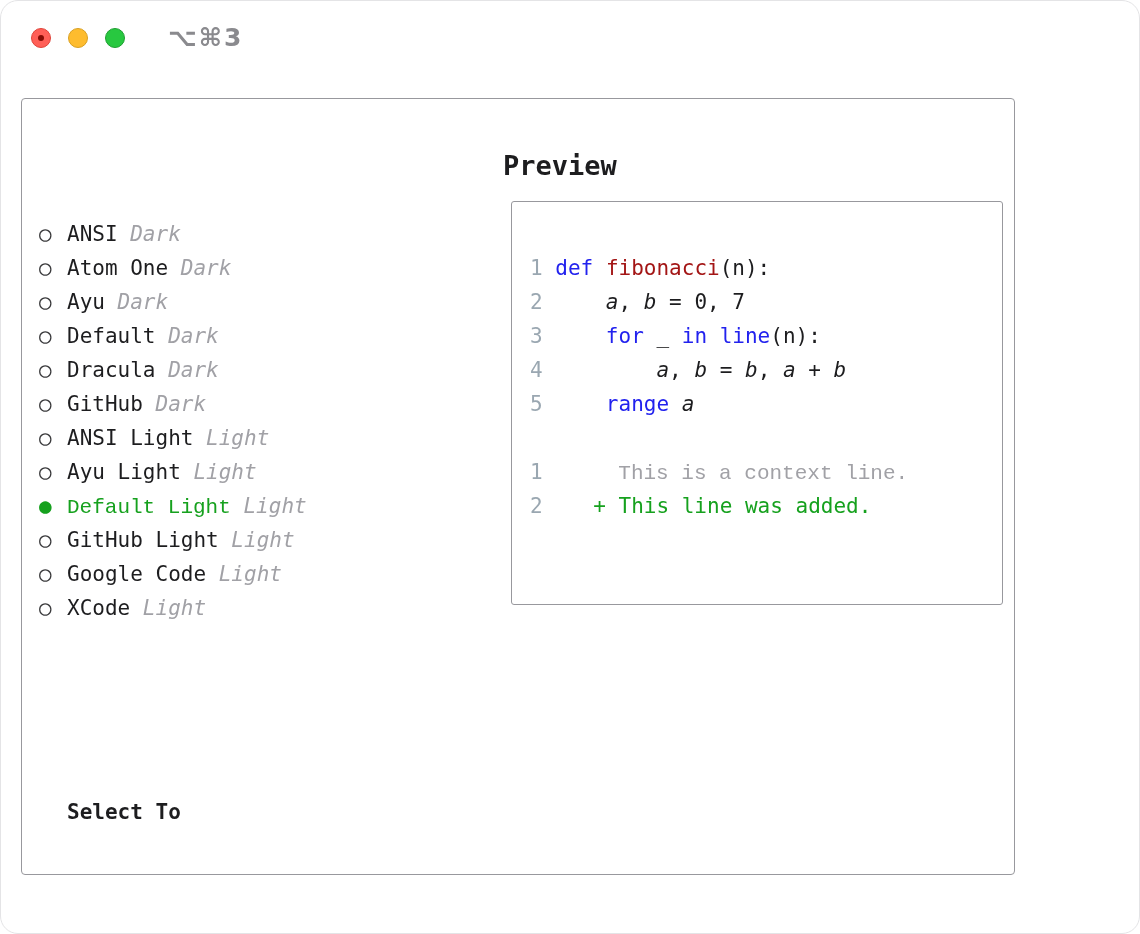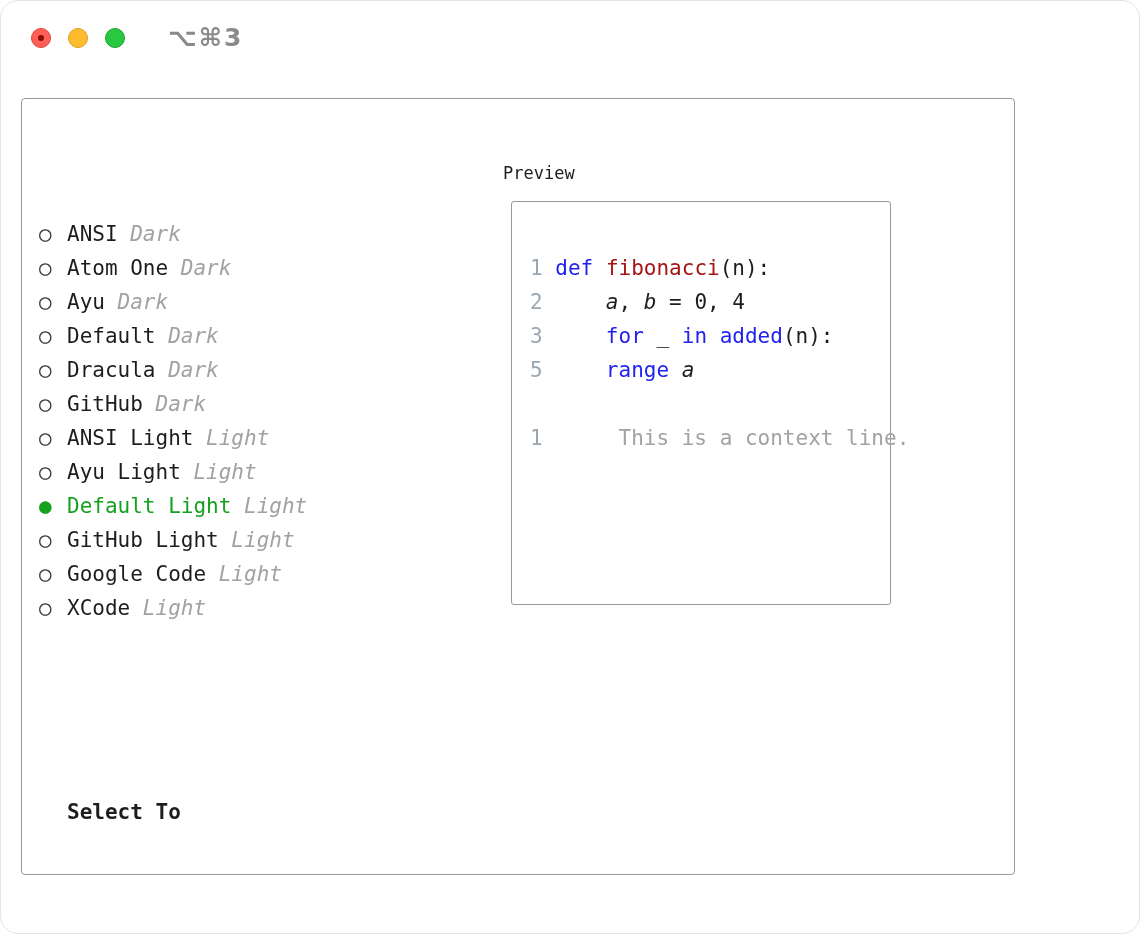--- a/index.html
+++ b/index.html
@@ -45,38 +45,38 @@
   .left-col{
     position:absolute;left:38px;top:148px;font-size:21px;line-height:34px;
     white-space:pre-wrap;
   }
   .line{height:34px;white-space:pre;}
   .heading{font-weight:bold;}
   .marker{display:inline-block;width:28px;color:#3a3a3c;}
   .heading .marker{color:var(--text);}
   .spacer{height:34px;}
   .theme-item .t-variant{color:var(--muted);font-style:italic;}
-  .theme-item.selected .t-name{color:var(--green);}
+  .theme-item.selected .t-name{color:var(--green);font-family:Liberation Mono, monospace;}
   .theme-item.selected .marker{color:var(--green);}
   
   .preview-title{
-    position:absolute;left:502px;top:155px;font-size:17px;line-height:34px;
-    font-weight:normal;
+    position:absolute;left:502px;top:148px;font-size:27px;line-height:34px;
+    font-weight:bold;
   }
   .preview-box{
-    position:absolute;left:510px;top:200px;width:380px;height:404px;
+    position:absolute;left:510px;top:200px;width:492px;height:404px;
     border:1.5px solid var(--border);border-radius:3px;
     padding:49px 0 16px 18px;font-size:21px;line-height:34px;
   }
   .code-line,.diff-line{height:34px;white-space:pre;}
   .ln{display:inline-block;width:1ch;margin-right:1ch;color:var(--ln);text-align:right;}
   .kw{color:var(--kw);}
   .fn{color:var(--fn);}
   .var{font-style:italic;}
-  .ctx{color:var(--muted);}
+  .ctx{color:var(--muted);font-family:Liberation Mono, monospace;}
   .del{color:var(--del);}
   .add{color:var(--green);}
   .diff-gap{height:34px;}
 </style>
 </head>
 <body>
 
 <div class="window">
 
   <div class="tl tl-close"></div>
@@ -93,23 +93,25 @@
     
     
     
   </div>
 
   <div class="preview-title">Preview</div>
 
   <div class="preview-box">
     <div id="code-block">
         <div class="code-line"><span class="ln">1</span><span class="kw">def</span><span> </span><span class="fn">fibonacci</span><span>(n):</span></div>
-        <div class="code-line"><span class="ln">2</span><span>    </span><span class="var">a</span><span>, </span><span class="var">b</span><span> = 0, 4</span></div>
-        <div class="code-line"><span class="ln">3</span><span>    </span><span class="kw">for</span><span> _ </span><span class="kw">in</span><span> </span><span class="kw">added</span><span>(n):</span></div>
+        <div class="code-line"><span class="ln">2</span><span>    </span><span class="var">a</span><span>, </span><span class="var">b</span><span> = 0, 7</span></div>
+        <div class="code-line"><span class="ln">3</span><span>    </span><span class="kw">for</span><span> _ </span><span class="kw">in</span><span> </span><span class="kw">line</span><span>(n):</span></div>
+        <div class="code-line"><span class="ln">4</span><span>        </span><span class="var">a</span><span>, </span><span class="var">b</span><span> = </span><span class="var">b</span><span>, </span><span class="var">a</span><span> + </span><span class="var">b</span></div>
         <div class="code-line"><span class="ln">5</span><span>    </span><span class="kw">range</span><span> </span><span class="var">a</span></div>
       </div>
     <div class="diff-gap"></div>
     <div id="diff-block">
         <div class="diff-line"><span class="ln">1</span><span class="ctx">     This is a context line.</span></div>
+        <div class="diff-line"><span class="ln">2</span><span class="add">   + This line was added.</span></div>
       </div>
   </div>
 
 </div>
 
 </body></html>

